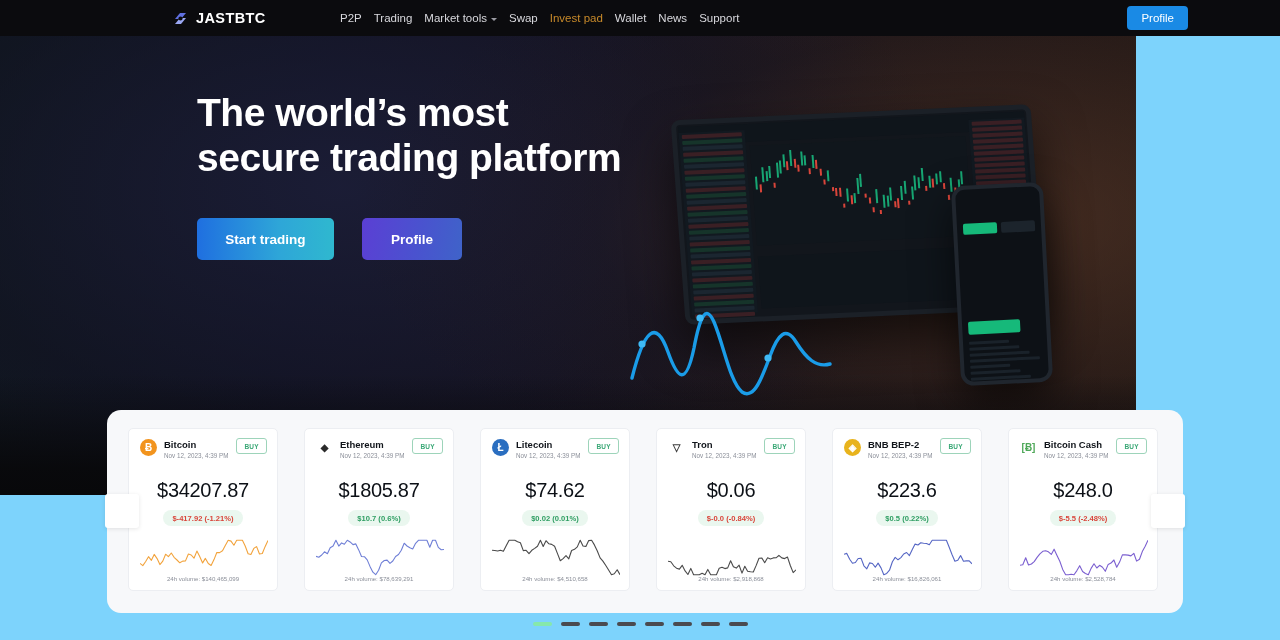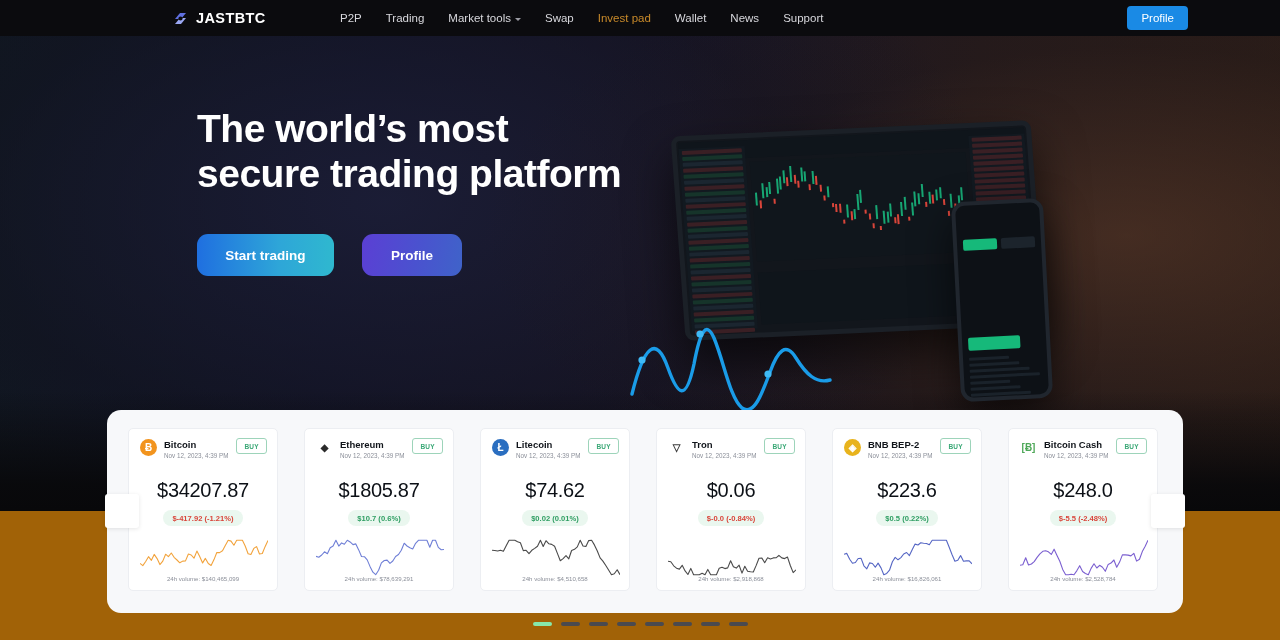--- a/index.html
+++ b/index.html
@@ -1,64 +1,64 @@
 <!DOCTYPE html>
 <html><head>
 <meta charset="utf-8">
 <style>
   * { box-sizing: border-box; margin: 0; padding: 0; }
   html, body {
     width: 1280px; height: 640px;
     background: #08080a; overflow: hidden;
     font-family: "Liberation Sans", sans-serif;
   }
-  .page { position: relative; width: 1280px; height: 640px; background: #a16207; }
+  .page { position: relative; width: 1280px; height: 640px; background: #7dd3fc; }
 
   
   .nav {
     position: absolute; top: 0; left: 0; width: 1280px; height: 36px;
     background: #0b0b0e; display: flex; align-items: center; z-index: 40;
   }
   .logo { position: absolute; left: 172px; display: flex; align-items: center; gap: 7px; }
   .logo-mark { width: 17px; height: 17px; position: relative; }
   .logo-text { color: #fff; font-size: 14.5px; font-weight: bold; letter-spacing: .4px; }
-  .nav-links { position: absolute; left: 340px; display: flex; align-items: center; gap: 24px; }
+  .nav-links { position: absolute; left: 340px; display: flex; align-items: center; gap: 12px; }
   .nav-link {
     color: #d8d8dd; font-size: 11.5px; white-space: nowrap;
     display: flex; align-items: center; gap: 4px; cursor: pointer;
   }
   .nav-link.active { color: #c88a2a; }
   .caret { width: 0; height: 0; border-left: 3.2px solid transparent; border-right: 3.2px solid transparent;
            border-top: 3.6px solid #9b9ba3; display: inline-block; margin-top: 2px; }
   .profile-btn {
     position: absolute; right: 92px; background: #1a8ae5; color: #fff;
     font-size: 11.5px; padding: 6px 14px; border-radius: 4px; border: none; cursor: pointer;
   }
 
   
   .hero {
-    position: absolute; top: 36px; left: 0; width: 1280px; height: 475px;
+    position: absolute; top: 20px; left: 0; width: 1136px; height: 475px;
     background:
       radial-gradient(900px 420px at 88% 42%, rgba(92,58,40,0.55) 0%, rgba(40,26,22,0.18) 45%, rgba(0,0,0,0) 72%),
       radial-gradient(760px 430px at 30% 35%, rgba(28,30,56,0.85) 0%, rgba(18,19,34,0.5) 55%, rgba(0,0,0,0) 80%),
       linear-gradient(100deg, #101820 0%, #131426 28%, #1a1626 50%, #241a1c 72%, #2b1d18 100%);
   }
   .hero::after {
     content:""; position:absolute; left:0; right:0; bottom:0; height:120px;
     background: linear-gradient(180deg, rgba(8,8,10,0) 0%, rgba(8,8,10,0.92) 78%, #08080a 100%);
   }
   .hero-copy { position: absolute; left: 197px; top: 70px; z-index: 5; }
   h1.hero-title {
     color: #fff; font-size: 39px; line-height: 45px; font-weight: bold; letter-spacing: -0.5px;
   }
   .hero-sub { margin-top: 16px; color: #bcc0c9; font-size: 12.5px; line-height: 19px; }
   .cta-row { margin-top: 38px; display: flex; gap: 28px; }
   .btn {
     border: none; color: #fff; font-size: 13.5px; font-weight: bold;
-    border-radius: 11px; cursor: pointer; height: 42px; display: flex;
+    border-radius: 5px; cursor: pointer; height: 42px; display: flex;
     align-items: center; justify-content: center;
   }
   .btn-start { width: 137px; background: linear-gradient(90deg, #1f6fe0 0%, #2ea6d8 60%, #2fb8cf 100%); }
   .btn-profile { width: 100px; background: linear-gradient(100deg, #5b3fd4 0%, #4a52cf 55%, #3f63c9 100%); }
 
   
   .devices { position: absolute; left: 630px; top: 60px; width: 470px; height: 330px; z-index: 3; }
   .tablet {
     position: absolute; left: 48px; top: 32px; width: 360px; height: 205px;
     background: #12161c; border: 5px solid #1b2027; border-radius: 9px;

